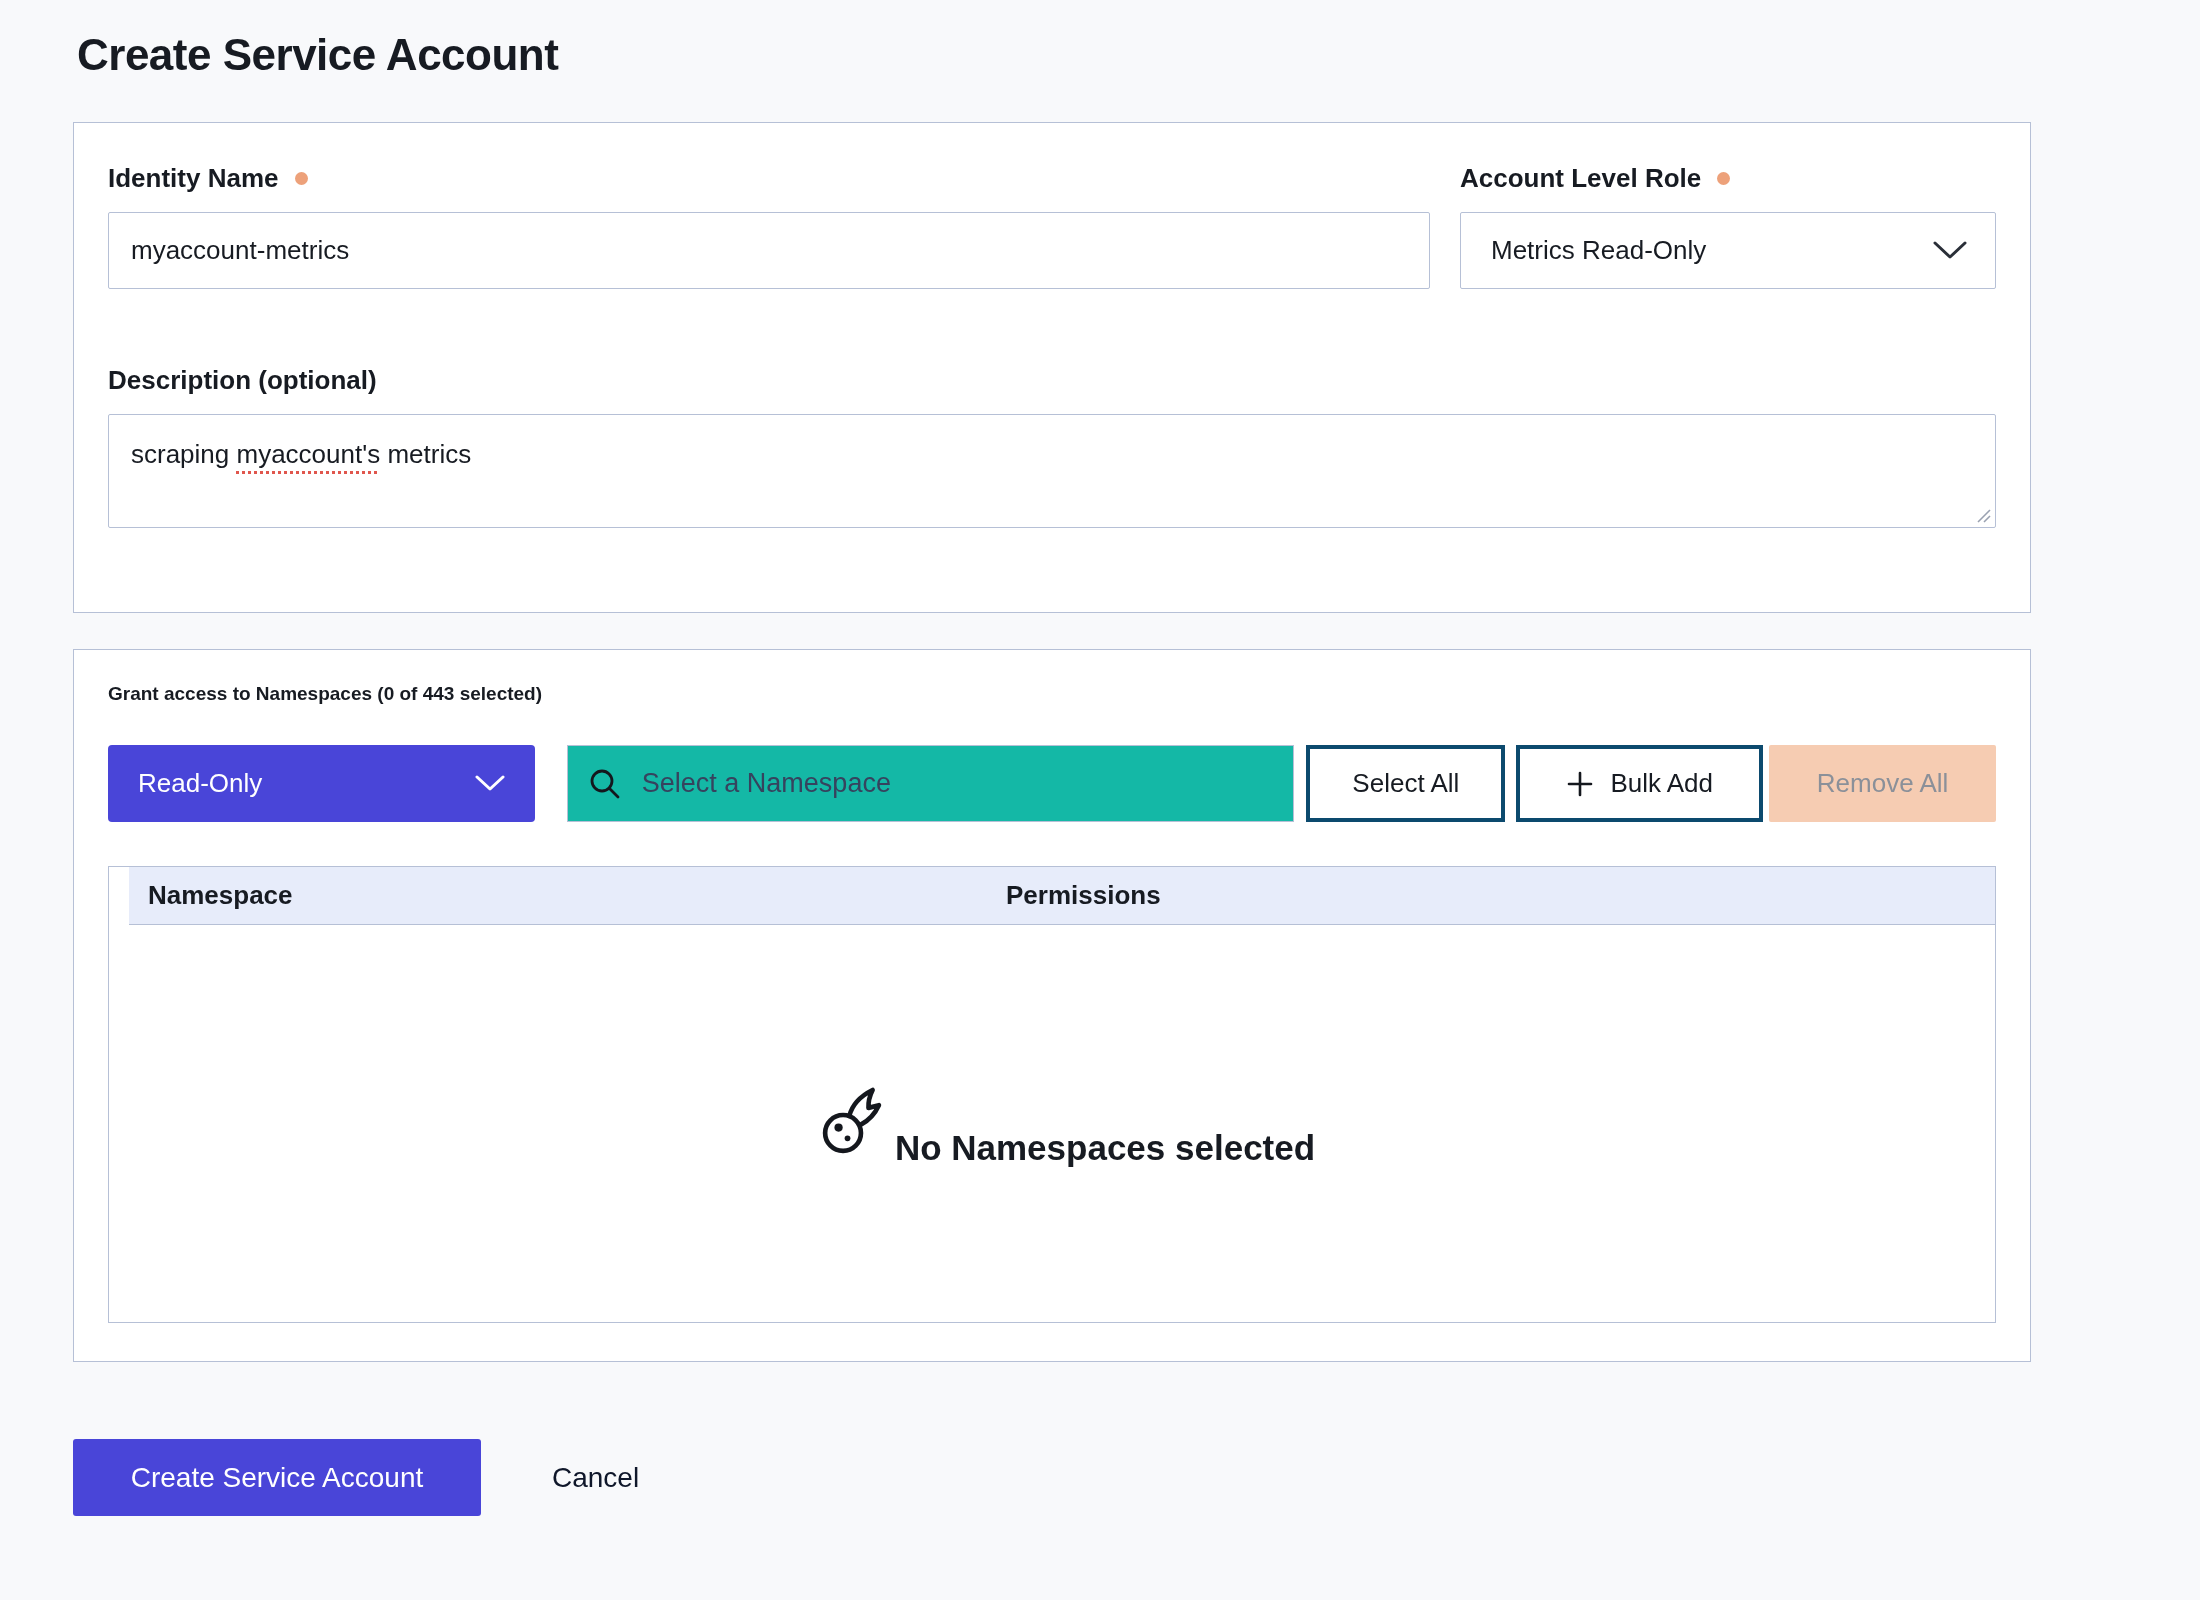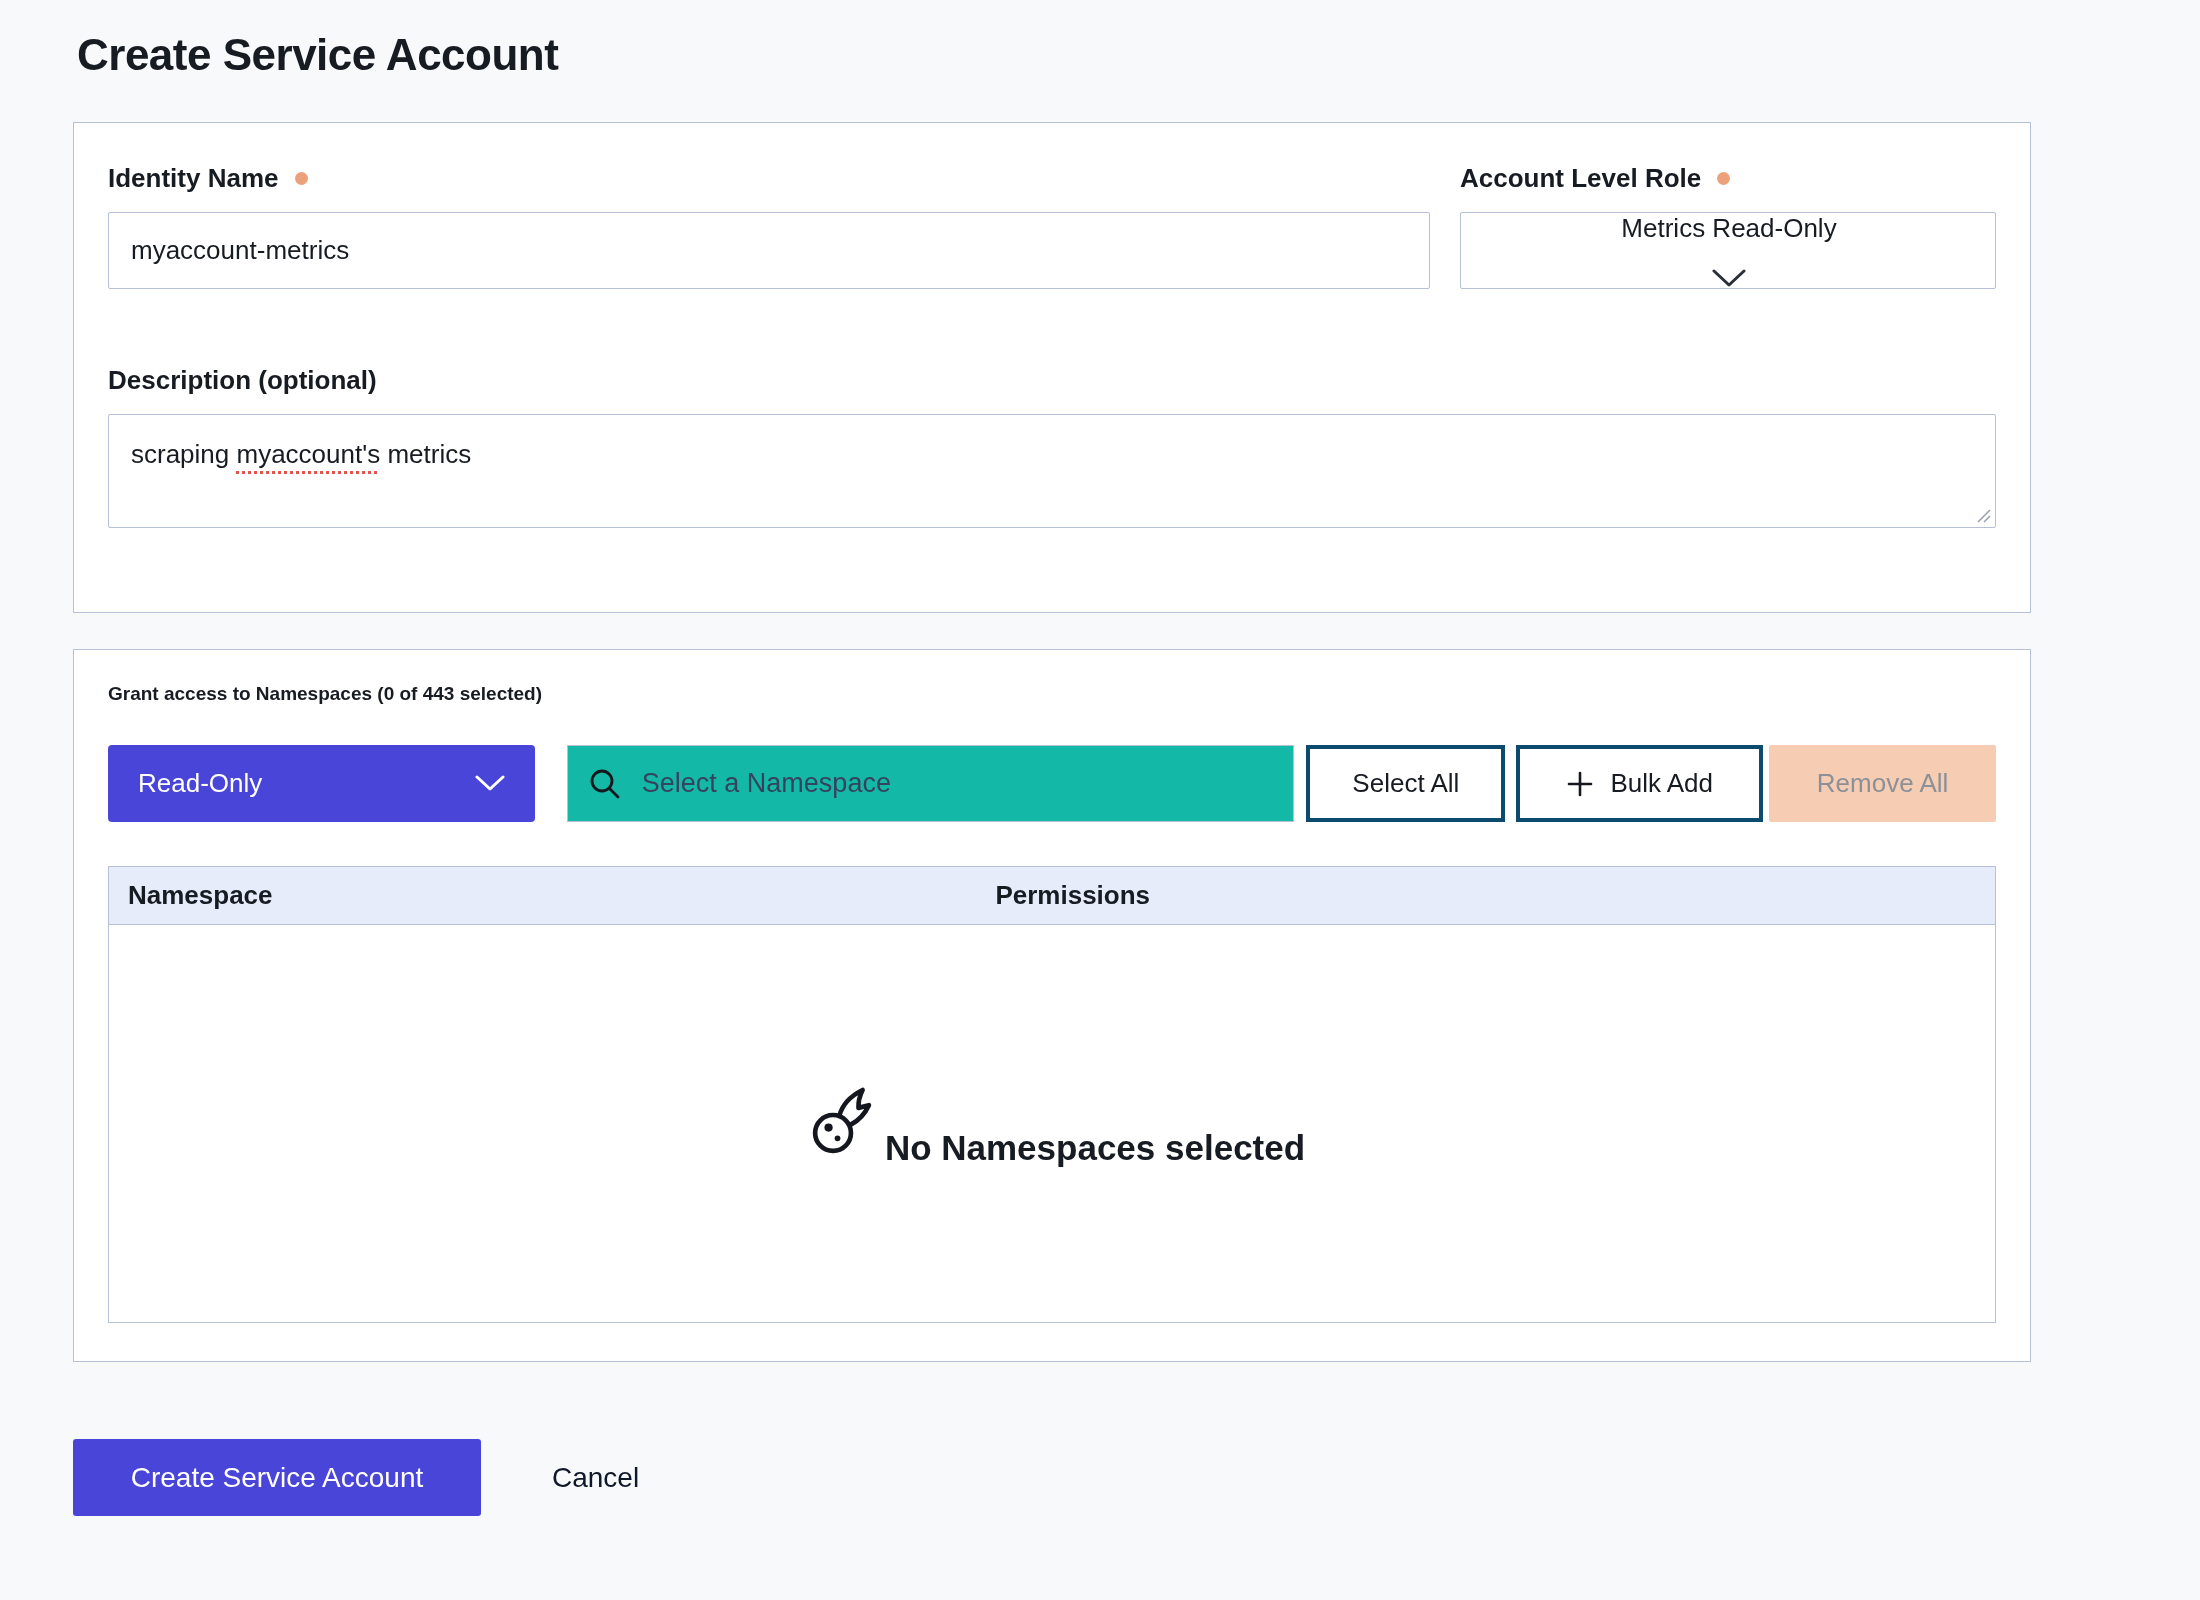--- a/index.html
+++ b/index.html
@@ -33,21 +33,21 @@
   .req-dot { width:13px; height:13px; border-radius:50%; background:#eda17a; flex:0 0 auto; }
   .text-input {
     width:100%; height:77px;
     border:1px solid #b6c0d6; border-radius:2px;
     background:#fff; font-family:inherit;
     font-size:26px; color:#171b22; padding:0 22px; outline:none;
   }
   .select-box {
     height:77px; border:1px solid #b6c0d6; border-radius:2px;
     background:#fff; display:flex; align-items:center; justify-content:space-between;
-    padding:0 28px 0 30px; font-size:26px; cursor:pointer;flex-direction:column;
+    padding:0 28px 0 30px; font-size:26px; cursor:pointer;
   }
   .chevron-dark { color:#2a2f38; display:flex; }
   .field-description { margin-top:76px; }
   .textarea-look {
     position:relative; width:100%; height:114px;
     border:1px solid #b6c0d6; border-radius:2px;
     background:#fff; font-size:26px; padding:22px;
     line-height:1.35; overflow:hidden;
   }
   .misspell {
@@ -83,21 +83,21 @@
   .btn-select-all { width:199px; margin-right:11px; }
   .btn-bulk-add { width:247px; margin-right:6px; }
   .plus-icon { color:#14171d; display:flex; }
   .btn-remove-all {
     width:227px; border:none; border-radius:2px;
     background:#f6ccb2; color:#8b9099;
     font-family:inherit; font-size:26px;
     display:flex; align-items:center; justify-content:center;
     cursor:default;
   }
-  .ns-table { margin-top:44px; border:1px solid #b6c0d6; }
+  .ns-table { margin-top:44px; border:1px solid #b6c0d6;padding-left:20px; }
   .ns-thead {
     display:flex; align-items:center; height:58px;
     background:#e7ecfa; border-bottom:1px solid #b6c0d6;
     font-size:26px; font-weight:700;
   }
   .th-namespace { width:47%; padding-left:19px; }
   .th-permissions { flex:1; }
   .ns-body {
     height:397px; background:#fff;
     display:flex; flex-direction:row; align-items:center; justify-content:center;

